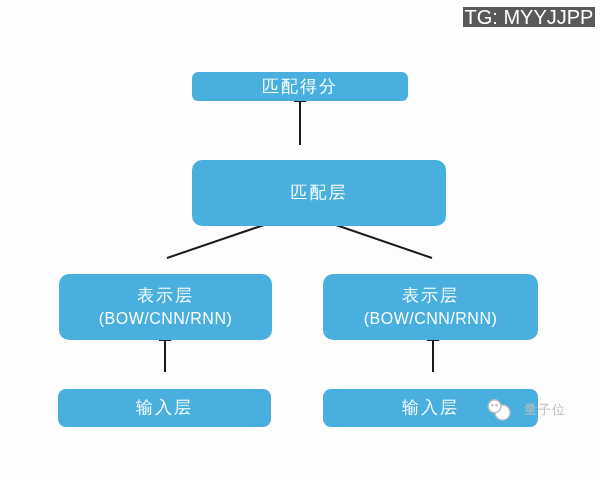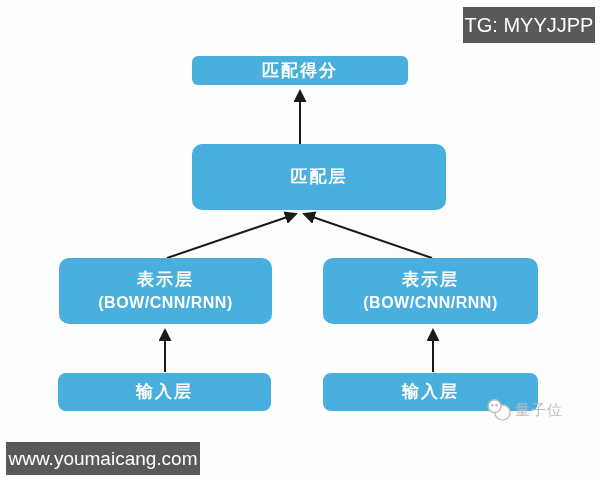--- a/index.html
+++ b/index.html
@@ -26,23 +26,24 @@
   }
   
   .node {
     position: absolute;
     background: var(--node_fill);
     color: var(--node_text);
     display: flex;
     flex-direction: column;
     align-items: center;
     justify-content: center;
-    font-weight: bold;
+    font-weight: normal;
     text-align: right;
     line-height: 1.15;
+    margin-top: 16px;
   }
   .node .label   { font-size: 17px; letter-spacing: 2px; }
   .node .sublabel{ font-size: 16px; letter-spacing: 0.5px; margin-top: 4px; }
   #node-score      { left:192px; top:56px;  width:216px; height:29px; border-radius:6px; }
   #node-matching   { left:192px; top:144px; width:254px; height:66px; border-radius:10px; }
   #node-repr-left  { left:59px;  top:258px; width:213px; height:66px; border-radius:10px; }
   #node-repr-right { left:323px; top:258px; width:215px; height:66px; border-radius:10px; }
   #node-input-left { left:58px;  top:373px; width:213px; height:38px; border-radius:8px; }
   #node-input-right{ left:323px; top:373px; width:215px; height:38px; border-radius:8px; }
   
@@ -57,31 +58,31 @@
   
   .badge {
     position: absolute;
     background: var(--badge_bg);
     color: var(--badge_text);
     display: flex;
     align-items: center;
     justify-content: center;
     white-space: nowrap;
   }
-  #badge-tg  { left:463px; top:7px;   width:132px; height:36px; font-size:20px; }
+  #badge-tg  { left:463px; top:7px;   width:132px; height:20px; font-size:20px; }
   #badge-url { left:6px;   top:442px; width:194px; height:33px; font-size:19px; }
   
   .watermark {
     position: absolute;
     left: 486px; top: 398px;
     display: flex;
     align-items: center;
-    gap: 2px;
+    gap: 11px;
     color: var(--watermark);
-    font-size: 15px;
+    font-size: 13px;
     letter-spacing: 1px;
   }
   .watermark svg { display: block; }
 </style>
 </head>
 <body>
 
 <div class="canvas">
 
   <svg class="arrows" viewBox="0 0 600 480" aria-hidden="true">
@@ -120,23 +121,20 @@
   </div>
 
   <div class="node" id="node-input-right">
     <div class="label">输入层</div>
   </div>
 
   <div class="badge" id="badge-tg">
     <span>TG: MYYJJPP</span>
   </div>
 
-  <div class="badge" id="badge-url">
-    <span>www.youmaicang.com</span>
-  </div>
 
   <div class="watermark">
     <svg width="27" height="24" viewBox="0 0 27 24" aria-hidden="true">
       <circle cx="16.5" cy="14.5" r="7.6" fill="var(--background)" stroke="var(--watermark)" stroke-width="1.4"></circle>
       <circle cx="8.6" cy="8.2" r="6.4" fill="var(--background)" stroke="var(--watermark)" stroke-width="1.4"></circle>
       <circle cx="6.4" cy="7.2" r="1.2" fill="var(--watermark)"></circle>
       <circle cx="10.6" cy="7.2" r="1.2" fill="var(--watermark)"></circle>
     </svg>
     <span>量子位</span>
   </div>

